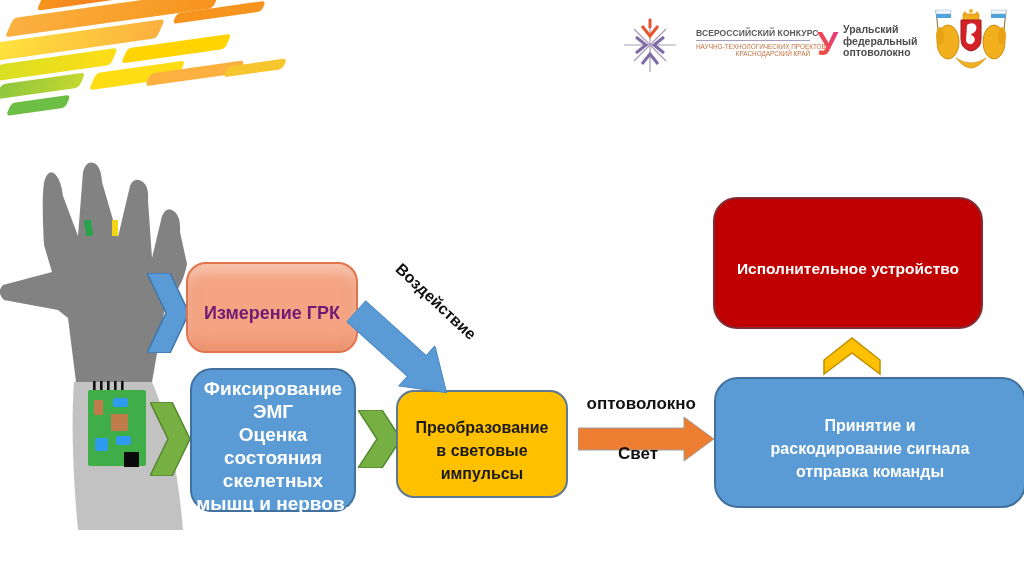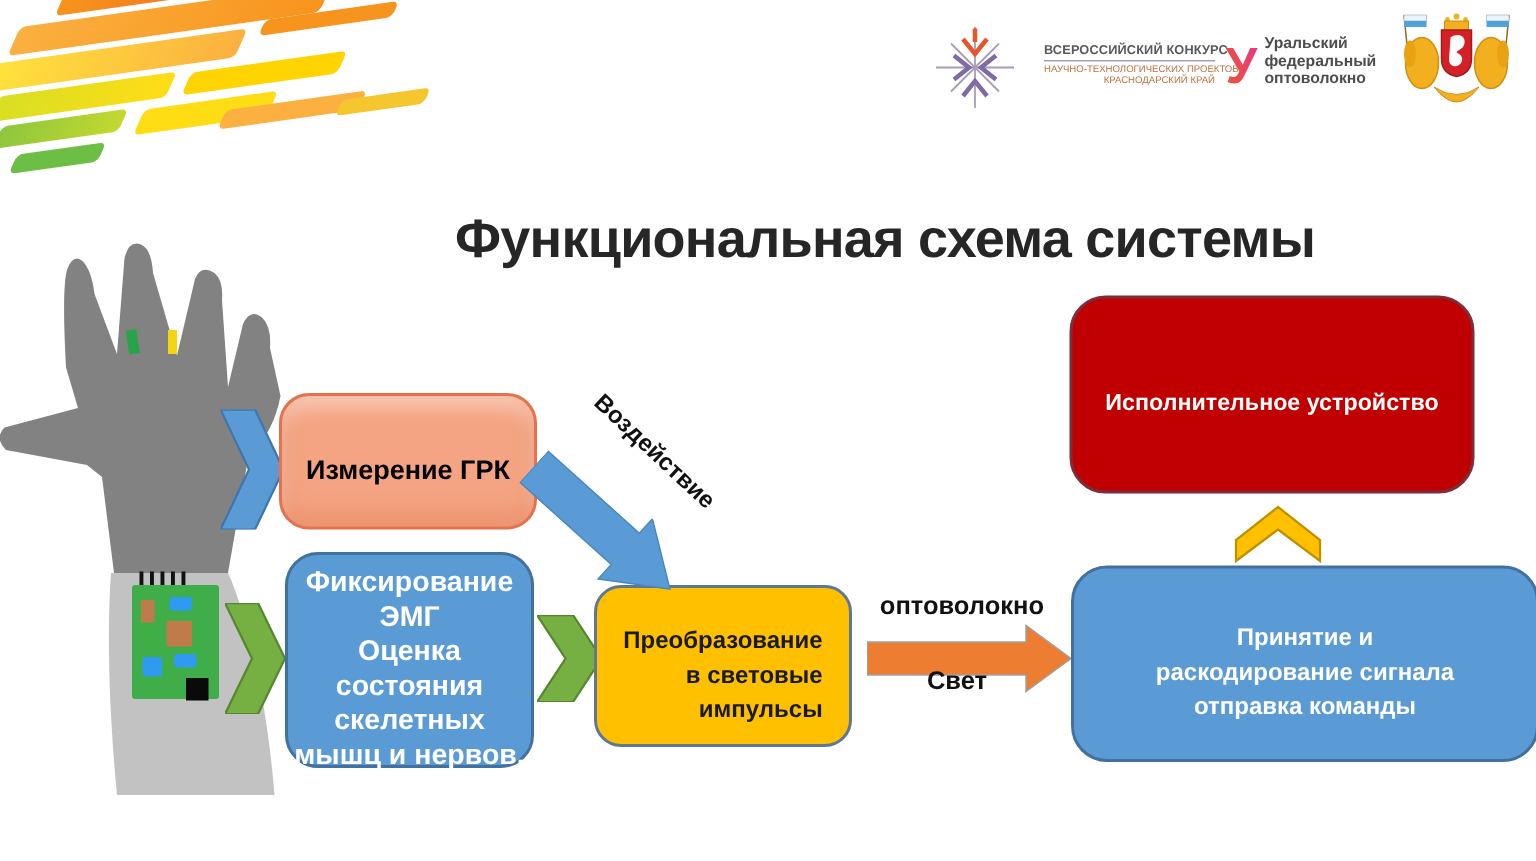--- a/index.html
+++ b/index.html
@@ -46,26 +46,26 @@
   .chev-green2{left:358px;top:410px;}
   .chev-gold{left:822px;top:336px;}
   .impact-arrow{position:absolute;left:374px;top:291px;transform:rotate(42deg);transform-origin:0 0;z-index:5;}
   .fiber-arrow{position:absolute;left:578px;top:414px;z-index:4;}
 
   
   .block{position:absolute;display:flex;align-items:center;justify-content:center;text-align:center;
          font-weight:bold;box-sizing:border-box;z-index:4;}
   .block .lbl{white-space:pre-line;margin-top:12px;}
   .b-measure{left:186px;top:262px;width:172px;height:91px;background:#F4A482;border:2px solid #E2734D;
-             border-radius:20px;font-size:18px;color:#000000;
+             border-radius:20px;font-size:18px;color:#701a75;
              box-shadow:inset 0 -8px 14px rgba(216,104,64,.30),inset 0 8px 12px rgba(255,255,255,.40);}
   .b-emg{left:190px;top:368px;width:166px;height:144px;background:#5B9BD5;border:2px solid #41719C;
          border-radius:22px;font-size:19px;line-height:23px;color:#fff;}
   .b-convert{left:396px;top:390px;width:172px;height:108px;background:#FFC000;border:2px solid #5D7795;
-             border-radius:18px;font-size:16px;line-height:23px;color:#1a1a1a;text-align:right;}
+             border-radius:18px;font-size:16px;line-height:23px;color:#1a1a1a;}
   .b-actuator{left:713px;top:197px;width:270px;height:132px;background:#C00000;border:2px solid #7E2D38;
               border-radius:24px;font-size:15.5px;color:#fff;padding:0 6px;}
   .b-receive{left:714px;top:377px;width:312px;height:131px;background:#5B9BD5;border:2px solid #41719C;
              border-radius:24px;font-size:16px;line-height:23px;color:#fff;}
 
   
   .lab{position:absolute;font-weight:bold;color:#111;z-index:6;}
   .lab-impact{left:404px;top:260px;font-size:16px;transform:rotate(43deg);transform-origin:0 0;white-space:nowrap;}
   .lab-fiber{left:578px;top:394px;width:118px;text-align:right;font-size:17px;}
   .lab-light{left:596px;top:444px;width:84px;text-align:center;font-size:17px;}
@@ -148,21 +148,20 @@
     <ellipse cx="76" cy="30" rx="4" ry="9" fill="#E8A214"></ellipse>
     <circle cx="39" cy="7" r="1.6" fill="#F2B01F"></circle>
     <circle cx="45" cy="5" r="2" fill="#F2B01F"></circle>
     <circle cx="51" cy="7" r="1.6" fill="#F2B01F"></circle>
     <rect x="37" y="8" width="16" height="7" fill="#F2B01F" stroke="#C8860F" stroke-width=".6"></rect>
     <path d="M35,14 h20 v19 q0,10 -10,12 q-10,-2 -10,-12 z" fill="#D42127" stroke="#9E1B20" stroke-width="1"></path>
     <path d="M41,19 C47,15 52,19 50,24 C49,27 46,27 45,29 C48,30 50,33 48,36 C45,40 40,38 40,34 Z" fill="#FDFDFD"></path>
     <path d="M30,52 q15,10 30,0 q-8,10 -15,10 q-7,0 -15,-10 z" fill="#F2B01F" stroke="#C8860F" stroke-width=".6"></path>
   </svg>
 
-  <div class="title">Функциональная схема системы</div>
 
   <svg class="hand-svg" width="210" height="390" viewBox="0 0 210 390">
 
     <path d="M74,234 L152,234 C165,262 178,320 183,382 L78,382 C73,330 71,276 74,234 Z" fill="#C2C2C2"></path>
 
     <path d="M76,234 L68,170 L58,162 L4,152 Q-4,144 3,137 L52,124 L44,97
       Q41,42 45,31 Q49,21 55,26 Q61,32 63,48 L78,88
       L83,24 Q86,12 94,15 Q101,18 102,34 L118,89
       L130,38 Q134,28 143,34 Q149,39 148,52 L152,110
       L162,68 Q167,57 175,64 Q181,70 180,84 L187,116

